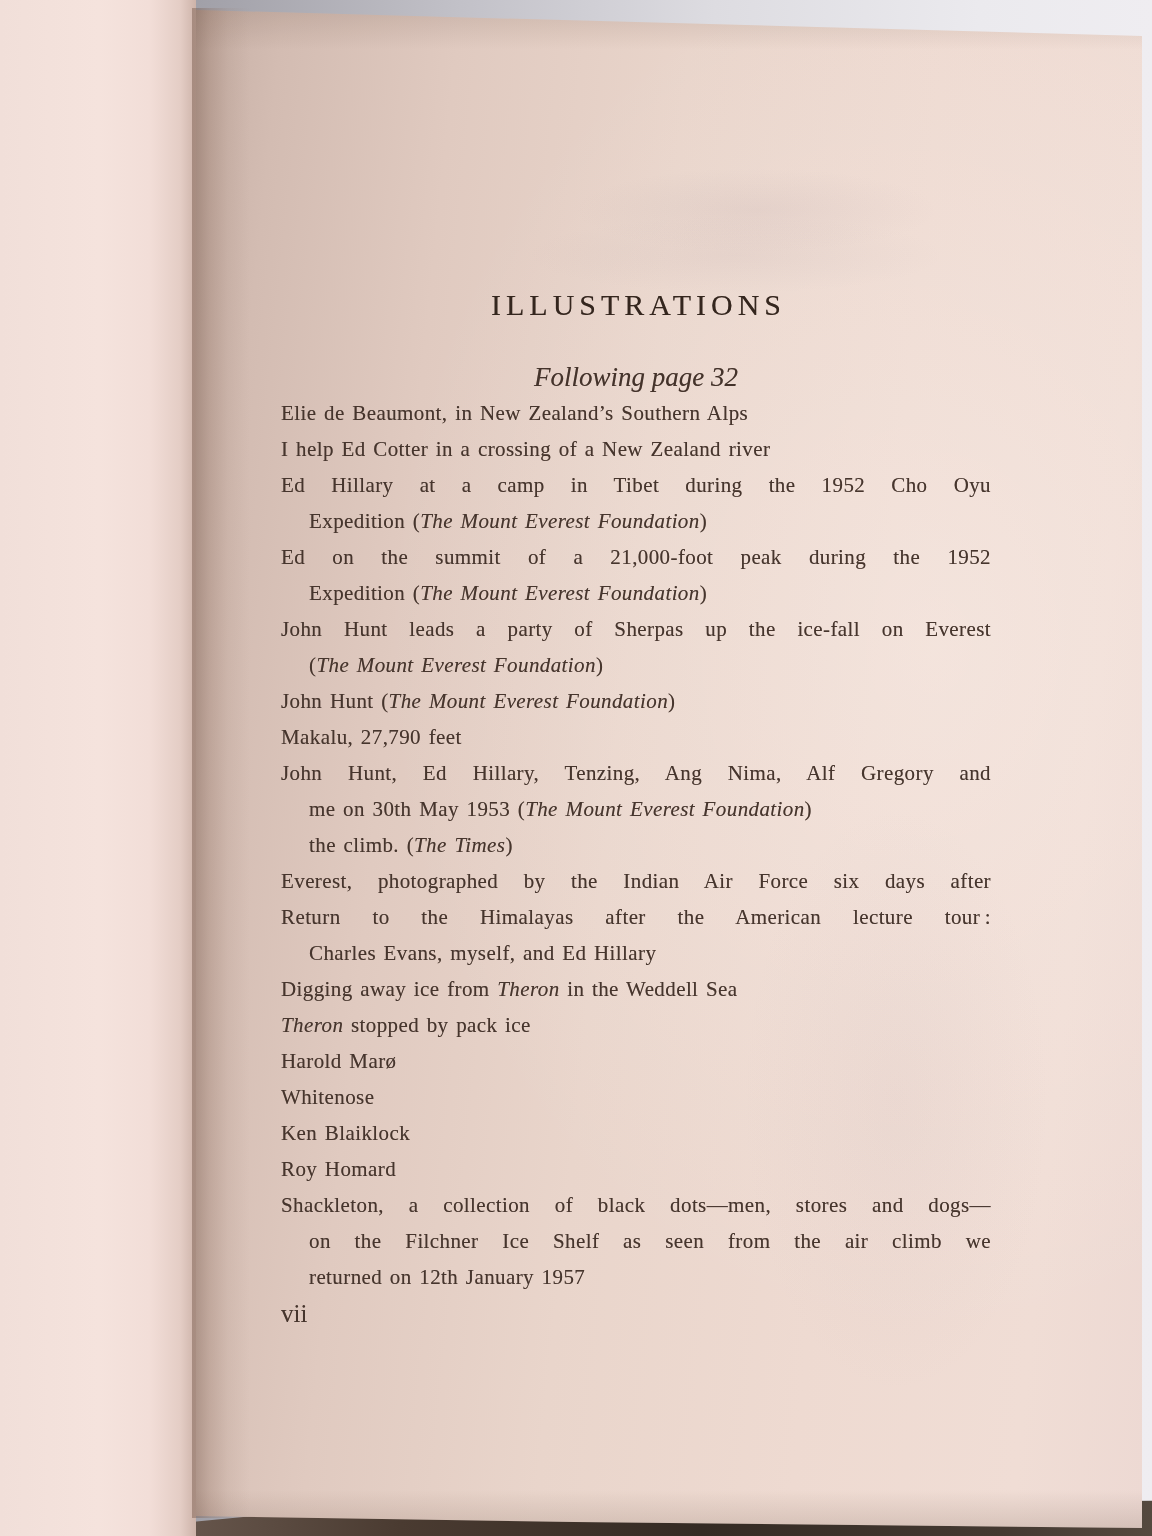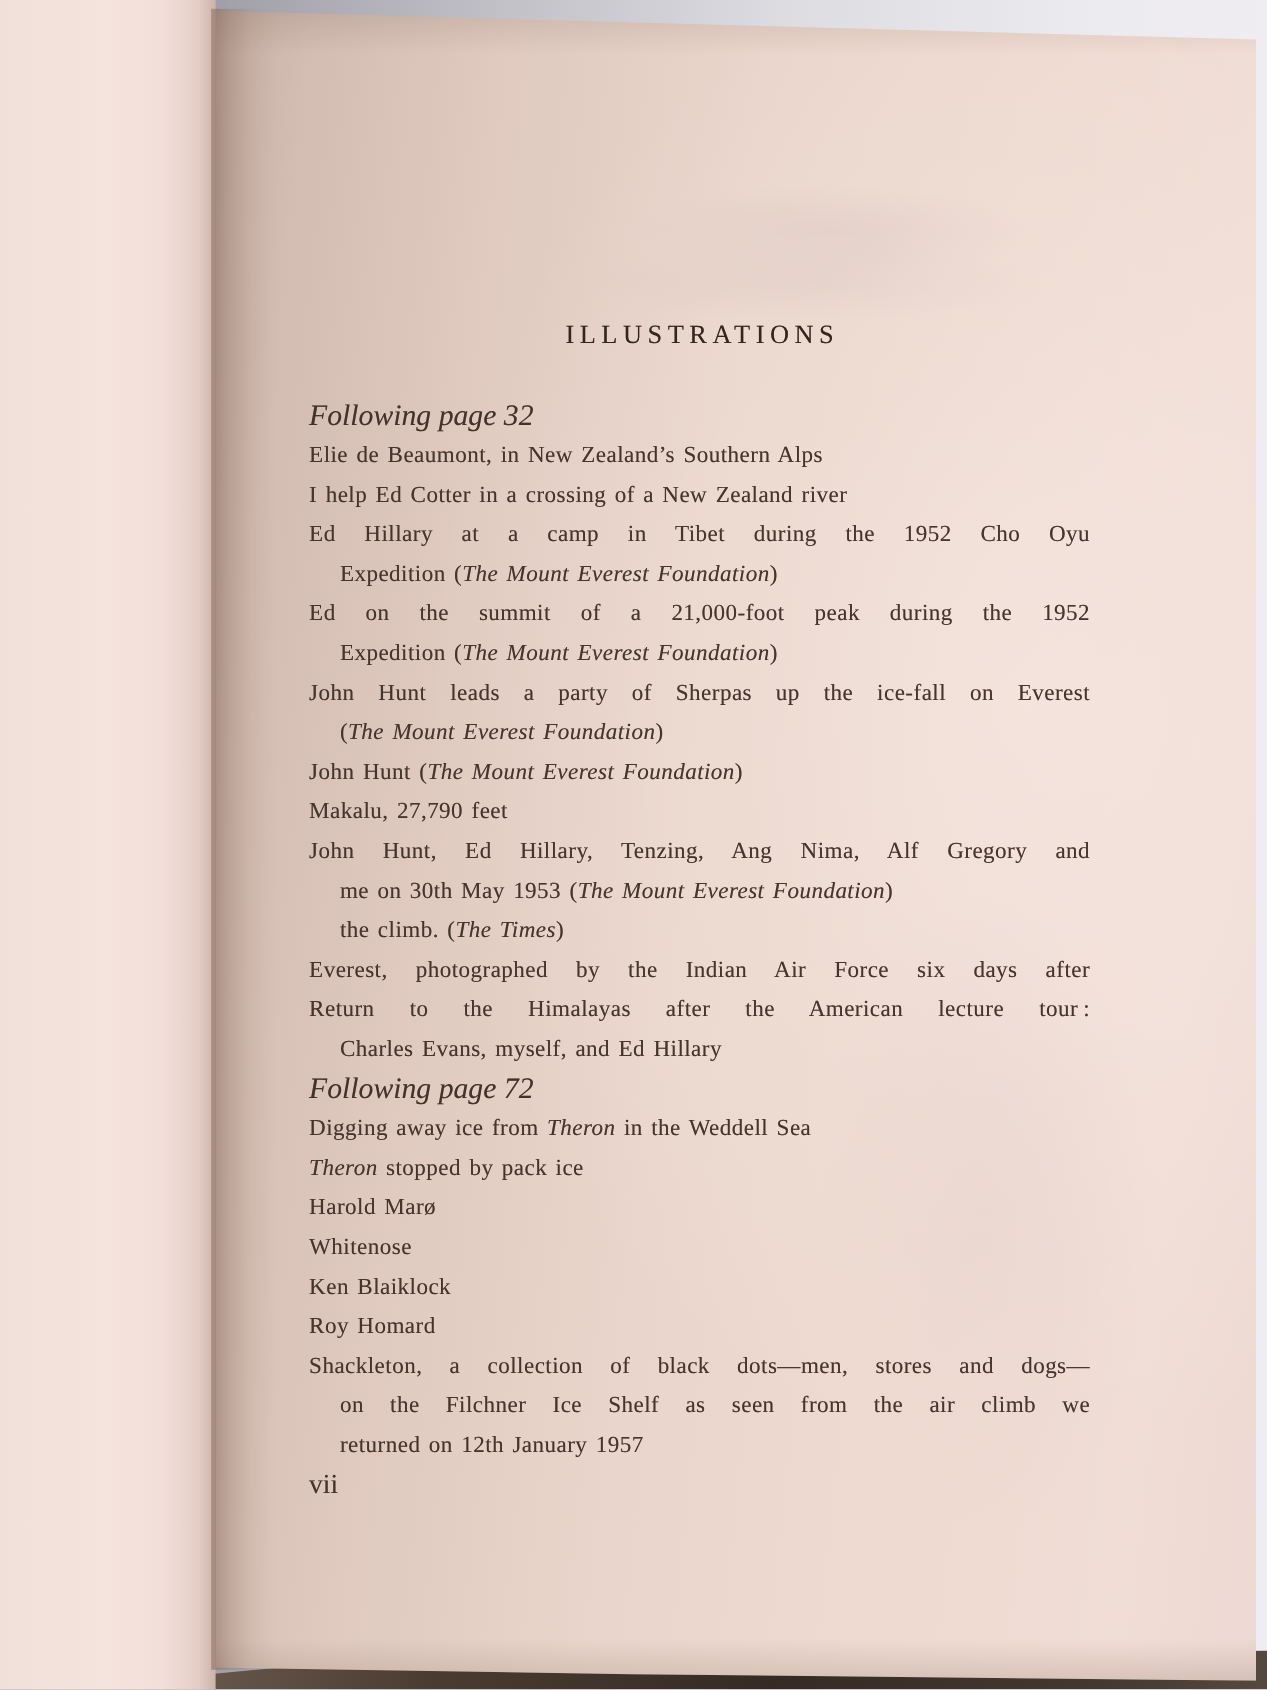--- a/index.html
+++ b/index.html
@@ -48,26 +48,26 @@
   .gutter {
     position:absolute; left:192px; width:58px; top:8px; bottom:18px;
     background:linear-gradient(90deg, rgba(113,84,70,0.45) 0%, rgba(134,103,88,0.28) 30%, rgba(150,122,108,0.12) 62%, rgba(150,122,108,0) 100%);
   }
   
   .content {
     position:absolute; left:85px; top:0; width:710px; padding-top:285px;
     color:#46352d; text-shadow:0 0 0.6px rgba(70,53,45,0.45);
   }
   h1.title {
-    margin:0; font-size:24px; line-height:40px; font-weight:normal;
+    margin:0; font-size:30px; line-height:40px; font-weight:normal;
     letter-spacing:5px; text-indent:5px; text-align:center; color:#34261e;
   }
   h2.sec-head {
     margin:0; font-size:27px; line-height:36px; font-weight:normal;
-    font-style:italic; color:#44332b;
+    font-style:italic; text-align:center; color:#44332b;
   }
   h2.sec-head.first { margin-top:34px; }
   .entries { width:710px; }
   .line {
     font-size:21px; line-height:36px; letter-spacing:0.4px; word-spacing:2px;
     white-space:nowrap; width:710px; box-sizing:border-box;
   }
   .line.ind { padding-left:28px; }
   .line.jst { white-space:normal; text-align:justify; text-align-last:justify; word-spacing:normal; }
   .it { font-style:italic; }
@@ -124,21 +124,20 @@
               <div class="line jst"><span class="rm">Everest, photographed by the Indian Air Force six days after</span></div>
             </div>
             <div class="entry">
               <div class="line jst"><span class="rm">Return to the Himalayas after the American lecture tour :</span></div>
               <div class="line ind"><span class="rm">Charles Evans, myself, and Ed Hillary</span></div>
             </div>
           </div>
       </section>
 
       <section class="sec">
-        <h2 class="sec-head">Following page 72</h2>
         <div class="entries">
             <div class="entry">
               <div class="line"><span class="rm">Digging away ice from </span><span class="it">Theron</span><span class="rm"> in the Weddell Sea</span></div>
             </div>
             <div class="entry">
               <div class="line"><span class="it">Theron</span><span class="rm"> stopped by pack ice</span></div>
             </div>
             <div class="entry">
               <div class="line"><span class="rm">Harold Marø</span></div>
             </div>

